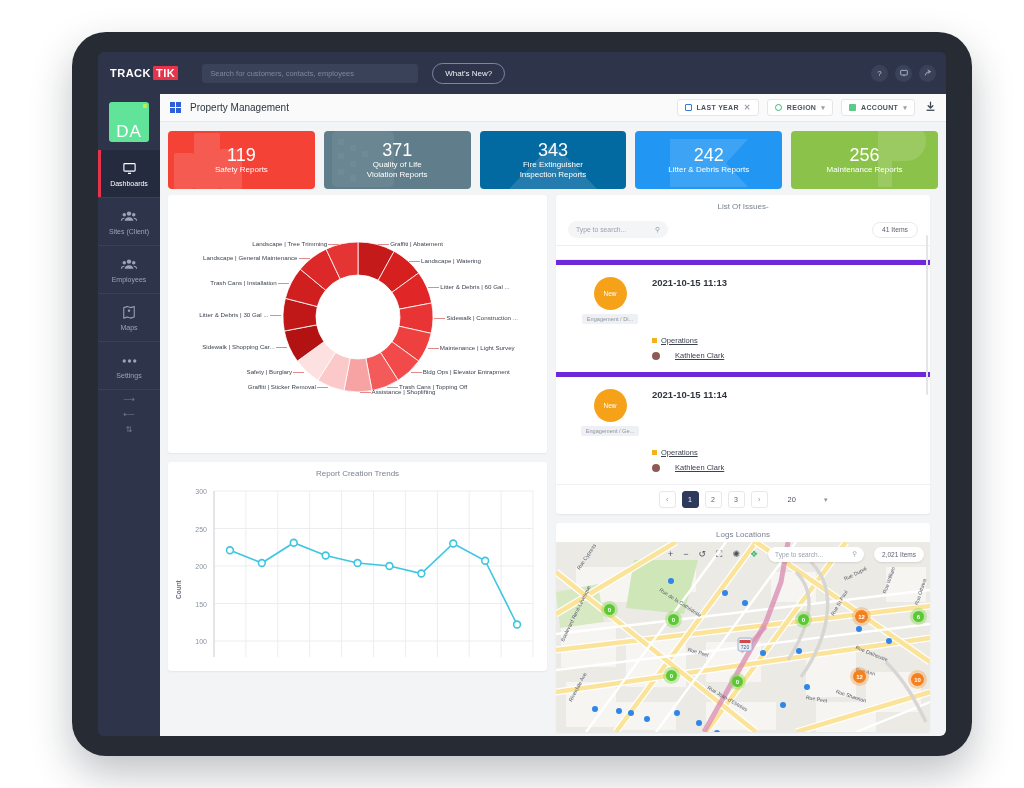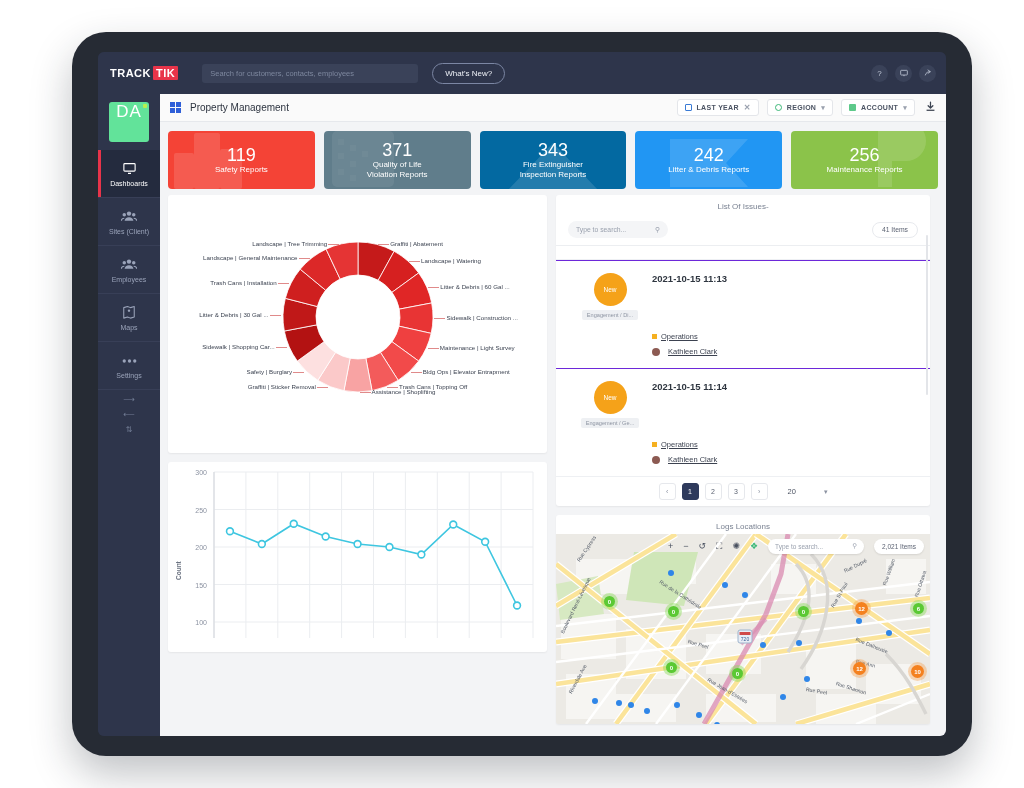--- a/index.html
+++ b/index.html
@@ -72,21 +72,21 @@
 
   
   .rail {
     position: absolute; left: 0; top: 42px;
     width: 62px; height: 642px;
     background: #2e354b;
   }
   .avatar {
     margin: 8px auto 0; width: 40px; height: 40px;
     background: #62e39a; border-radius: 3px;
-    display: flex; align-items: flex-start; justify-content: center;
+    display: flex; align-items: flex-end; justify-content: center;
     color: #ffffff; font-size: 17px; font-weight: 300; letter-spacing: 1px;
     position: relative;
   }
   .avatar .dot {
     position: absolute; right: 2px; top: 2px;
     width: 4px; height: 4px; background: #b9ef4e; border-radius: 1px;
   }
   .hamb {
     position: absolute; right: -9px; top: 14px;
     width: 9px; color: #8b94ab; font-size: 9px; line-height: 9px;
@@ -212,42 +212,42 @@
   .items-pill {
     margin-left: auto;
     height: 16px; padding: 0 9px; border-radius: 8px;
     background: #ffffff; border: 1px solid #e8eaee;
     display: flex; align-items: center;
     font-size: 6.8px; color: #5c6373;
   }
   .issue-row {
     display: flex; align-items: flex-start;
     padding: 12px 12px 12px 18px;
-    border-top: 1px solid #6d28d9;
+    border-top: 5px solid #6d28d9;
     position: relative;
   }
   .issue-left { width: 72px; display: flex; flex-direction: column; align-items: center; gap: 4px; }
   .status-circle {
     width: 33px; height: 33px; border-radius: 50%;
     background: #f5a219;
     display: flex; align-items: center; justify-content: center;
     color: #ffffff; font-size: 6.5px;
   }
   .tag-pill {
     background: #eef0f3; color: #8d94a2;
     border-radius: 2px; padding: 2px 5px;
     font-size: 5.6px; max-width: 66px; overflow: hidden;
     white-space: nowrap; text-overflow: ellipsis;
   }
   .issue-body { margin-left: 6px; }
   .issue-date { font-size: 9.5px; color: #2f3640; font-weight: bold; margin-bottom: 5px; }
   .issue-cat { display: flex; align-items: center; gap: 4px; margin-bottom: 6px; margin-top: 48px; }
   .issue-cat .sq { width: 5px; height: 5px; background: #f5b020; display: block; }
   .issue-cat a { font-size: 7.5px; color: #3c4250; text-decoration: underline; }
-  .issue-user { display: flex; align-items: center; gap: 8px; }
+  .issue-user { display: flex; align-items: center; gap: 15px; }
   .mini-av { width: 8px; height: 8px; border-radius: 50%; background: #8c5a52; display:block; }
   .issue-user a { font-size: 7.5px; color: #3c4250; text-decoration: underline; }
   .scroll-track {
     position: absolute; right: 2px; top: 40px;
     width: 2.5px; height: 160px; background: #e3e5e9; border-radius: 2px;
   }
   .pager {
     height: 30px; display: flex; align-items: center; justify-content: center;
     gap: 6px; border-top: 1px solid #eef0f3;
   }
@@ -586,20 +586,21 @@
                   <div style="position: absolute; height: 1px; background: rgb(224, 138, 138); top: 87.9507px; left: 109.675px; width: 11px;"></div>
                   <div class="dlabel l" style="top: 58.7384px; right: 249.468px;">Landscape | General Maintenance</div>
                   <div style="position: absolute; height: 1px; background: rgb(224, 138, 138); top: 62.7384px; left: 130.532px; width: 11px;"></div>
                   <div class="dlabel l" style="top: 44.8062px; right: 219.861px;">Landscape | Tree Trimming</div>
                   <div style="position: absolute; height: 1px; background: rgb(224, 138, 138); top: 48.8062px; left: 160.139px; width: 11px;"></div>
                 </div>
             </div>
           </div>
 
           <div class="panel">
+            <div class="panel-title">Report Creation Trends</div>
             <div class="line-wrap">
               <div class="axis-label">Count</div>
               <svg id="linechart" width="379" height="180" viewBox="0 0 379 180">
                   <line x1="46" x2="365" y1="160" y2="160" stroke="#ebedf0" stroke-width="1"></line>
                   <text x="39" y="163" text-anchor="end" font-size="7" fill="#8b92a1" font-family="&quot;Liberation Sans&quot;, sans-serif">100</text>
                   <line x1="46" x2="365" y1="122.5" y2="122.5" stroke="#ebedf0" stroke-width="1"></line>
                   <text x="39" y="125.5" text-anchor="end" font-size="7" fill="#8b92a1" font-family="&quot;Liberation Sans&quot;, sans-serif">150</text>
                   <line x1="46" x2="365" y1="85" y2="85" stroke="#ebedf0" stroke-width="1"></line>
                   <text x="39" y="88" text-anchor="end" font-size="7" fill="#8b92a1" font-family="&quot;Liberation Sans&quot;, sans-serif">200</text>
                   <line x1="46" x2="365" y1="47.5" y2="47.5" stroke="#ebedf0" stroke-width="1"></line>

